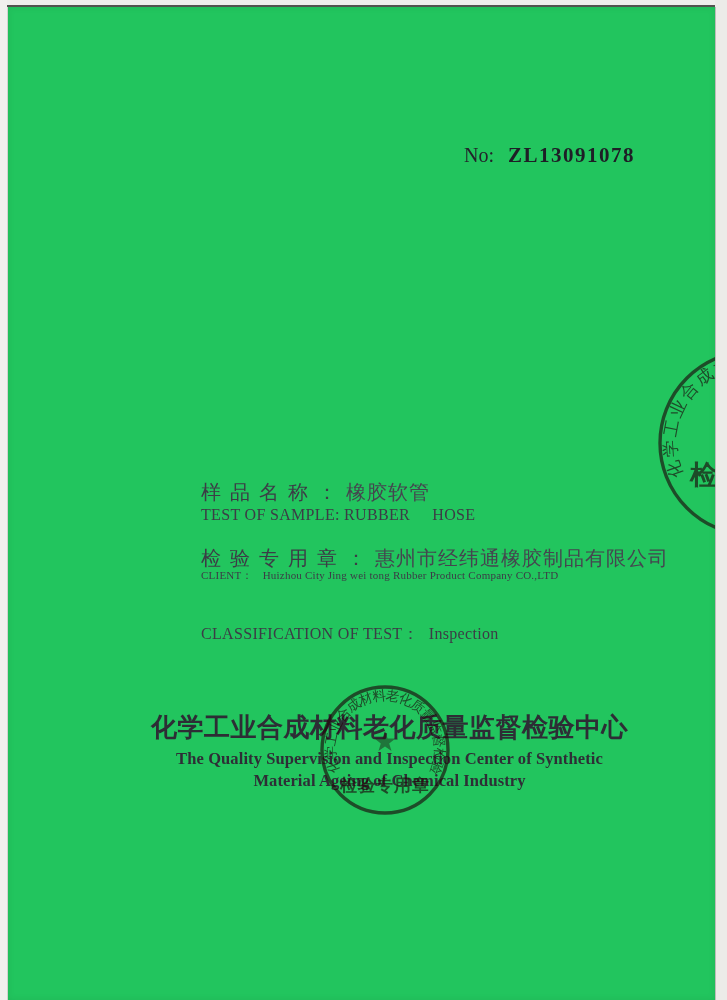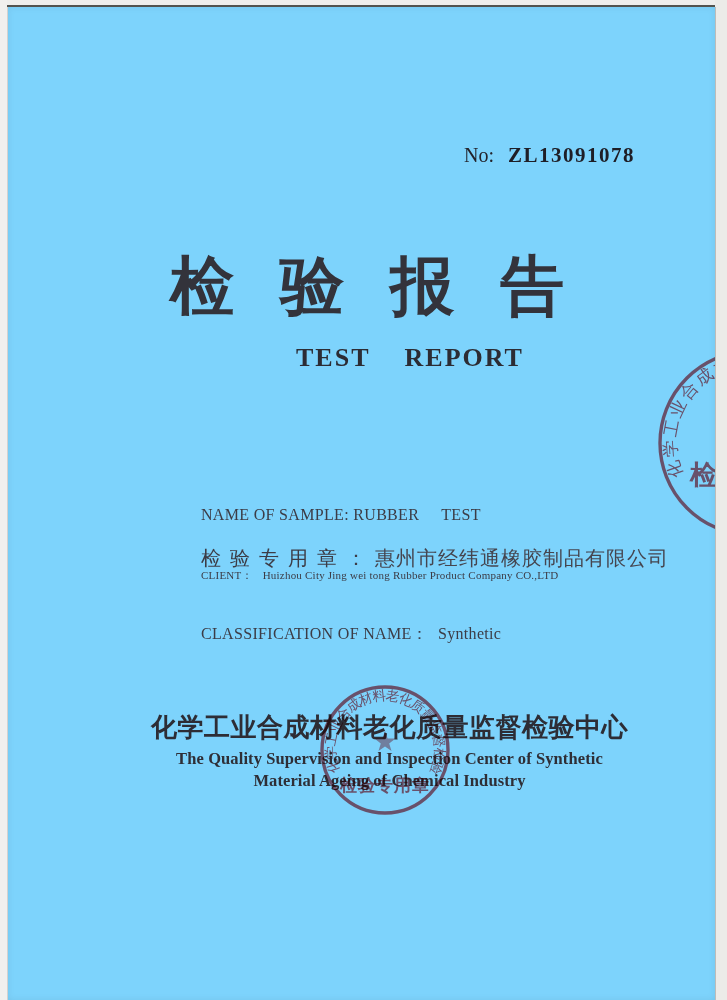--- a/index.html
+++ b/index.html
@@ -4,21 +4,21 @@
 <style>
   html,body{margin:0;padding:0;}
   body{
     width:727px;height:1000px;position:relative;overflow:hidden;
     background:#efeeec;
     font-family:"Liberation Serif","DejaVu Serif",serif;
   }
   .scan-top-line{position:absolute;left:0;top:5px;width:727px;height:2px;background:#53534f;}
   .paper{
     position:absolute;left:7px;top:7px;width:707px;height:993px;
-    background:#7dd3fc;overflow:hidden;
+    background:#22c55e;overflow:hidden;
     border-left:1px solid #d3d2cf;border-right:1px solid #bdbcb9;
     box-shadow:0 0 7px rgba(0,0,0,.07) inset;
   }
   .right-gutter{position:absolute;right:0;top:0;width:12px;height:1000px;background:#ecebe8;}
   .left-gutter{position:absolute;left:0;top:0;width:7px;height:1000px;background:#f1f0ee;}
 
   .report-no{position:absolute;left:456px;top:136px;font-size:20px;color:#23232b;white-space:nowrap;}
   .report-no .no-value{font-weight:bold;font-size:21px;letter-spacing:1.5px;margin-left:14px;color:#1e1e26;}
 
   .title-zh{
@@ -63,36 +63,37 @@
 <div class="scan-top-line"></div>
 <div class="left-gutter"></div>
 <div class="right-gutter"></div>
 
 <div class="paper">
 
   <div class="report-no">
     <span>No:</span><span class="no-value">ZL13091078</span>
   </div>
 
-  <h1 class="title-zh">检验报告</h1>
-  <div class="title-en">TEST REPORT</div>
 
+  <div class="line zh-line" style="top:472px">
+    <span class="zh-label">样品名称：</span><span class="zh-value">橡胶软管</span>
+  </div>
   <div class="line en-line" style="top:499px">
-    <span>NAME OF SAMPLE:</span> <span class="gap-words">RUBBER TEST</span>
+    <span>TEST OF SAMPLE:</span> <span class="gap-words">RUBBER HOSE</span>
   </div>
 
   <div class="line zh-line" style="top:538px">
     <span class="zh-label">检验专用章：</span><span class="zh-value">惠州市经纬通橡胶制品有限公司</span>
   </div>
   <div class="line en-line" style="top:561px;font-size:11px">
     <span>CLIENT：</span><span class="after-colon">Huizhou City Jing wei tong Rubber Product Company CO.,LTD</span>
   </div>
 
   <div class="line en-line" style="top:617px">
-    <span>CLASSIFICATION OF NAME：</span><span class="after-colon">Synthetic</span>
+    <span>CLASSIFICATION OF TEST：</span><span class="after-colon">Inspection</span>
   </div>
 
   <h2 class="org-zh">化学工业合成材料老化质量监督检验中心</h2>
   <div class="org-en1">The Quality Supervision and Inspection Center of Synthetic</div>
   <div class="org-en2">Material Ageing of Chemical Industry</div>
 
   <svg class="stamp stamp-bottom" width="174" height="174" viewBox="0 0 174 174">
     <defs>
       <path id="arcB" d="M 41.7 108.1 A 50 50 0 1 1 132.3 108.1"></path>
     </defs>

